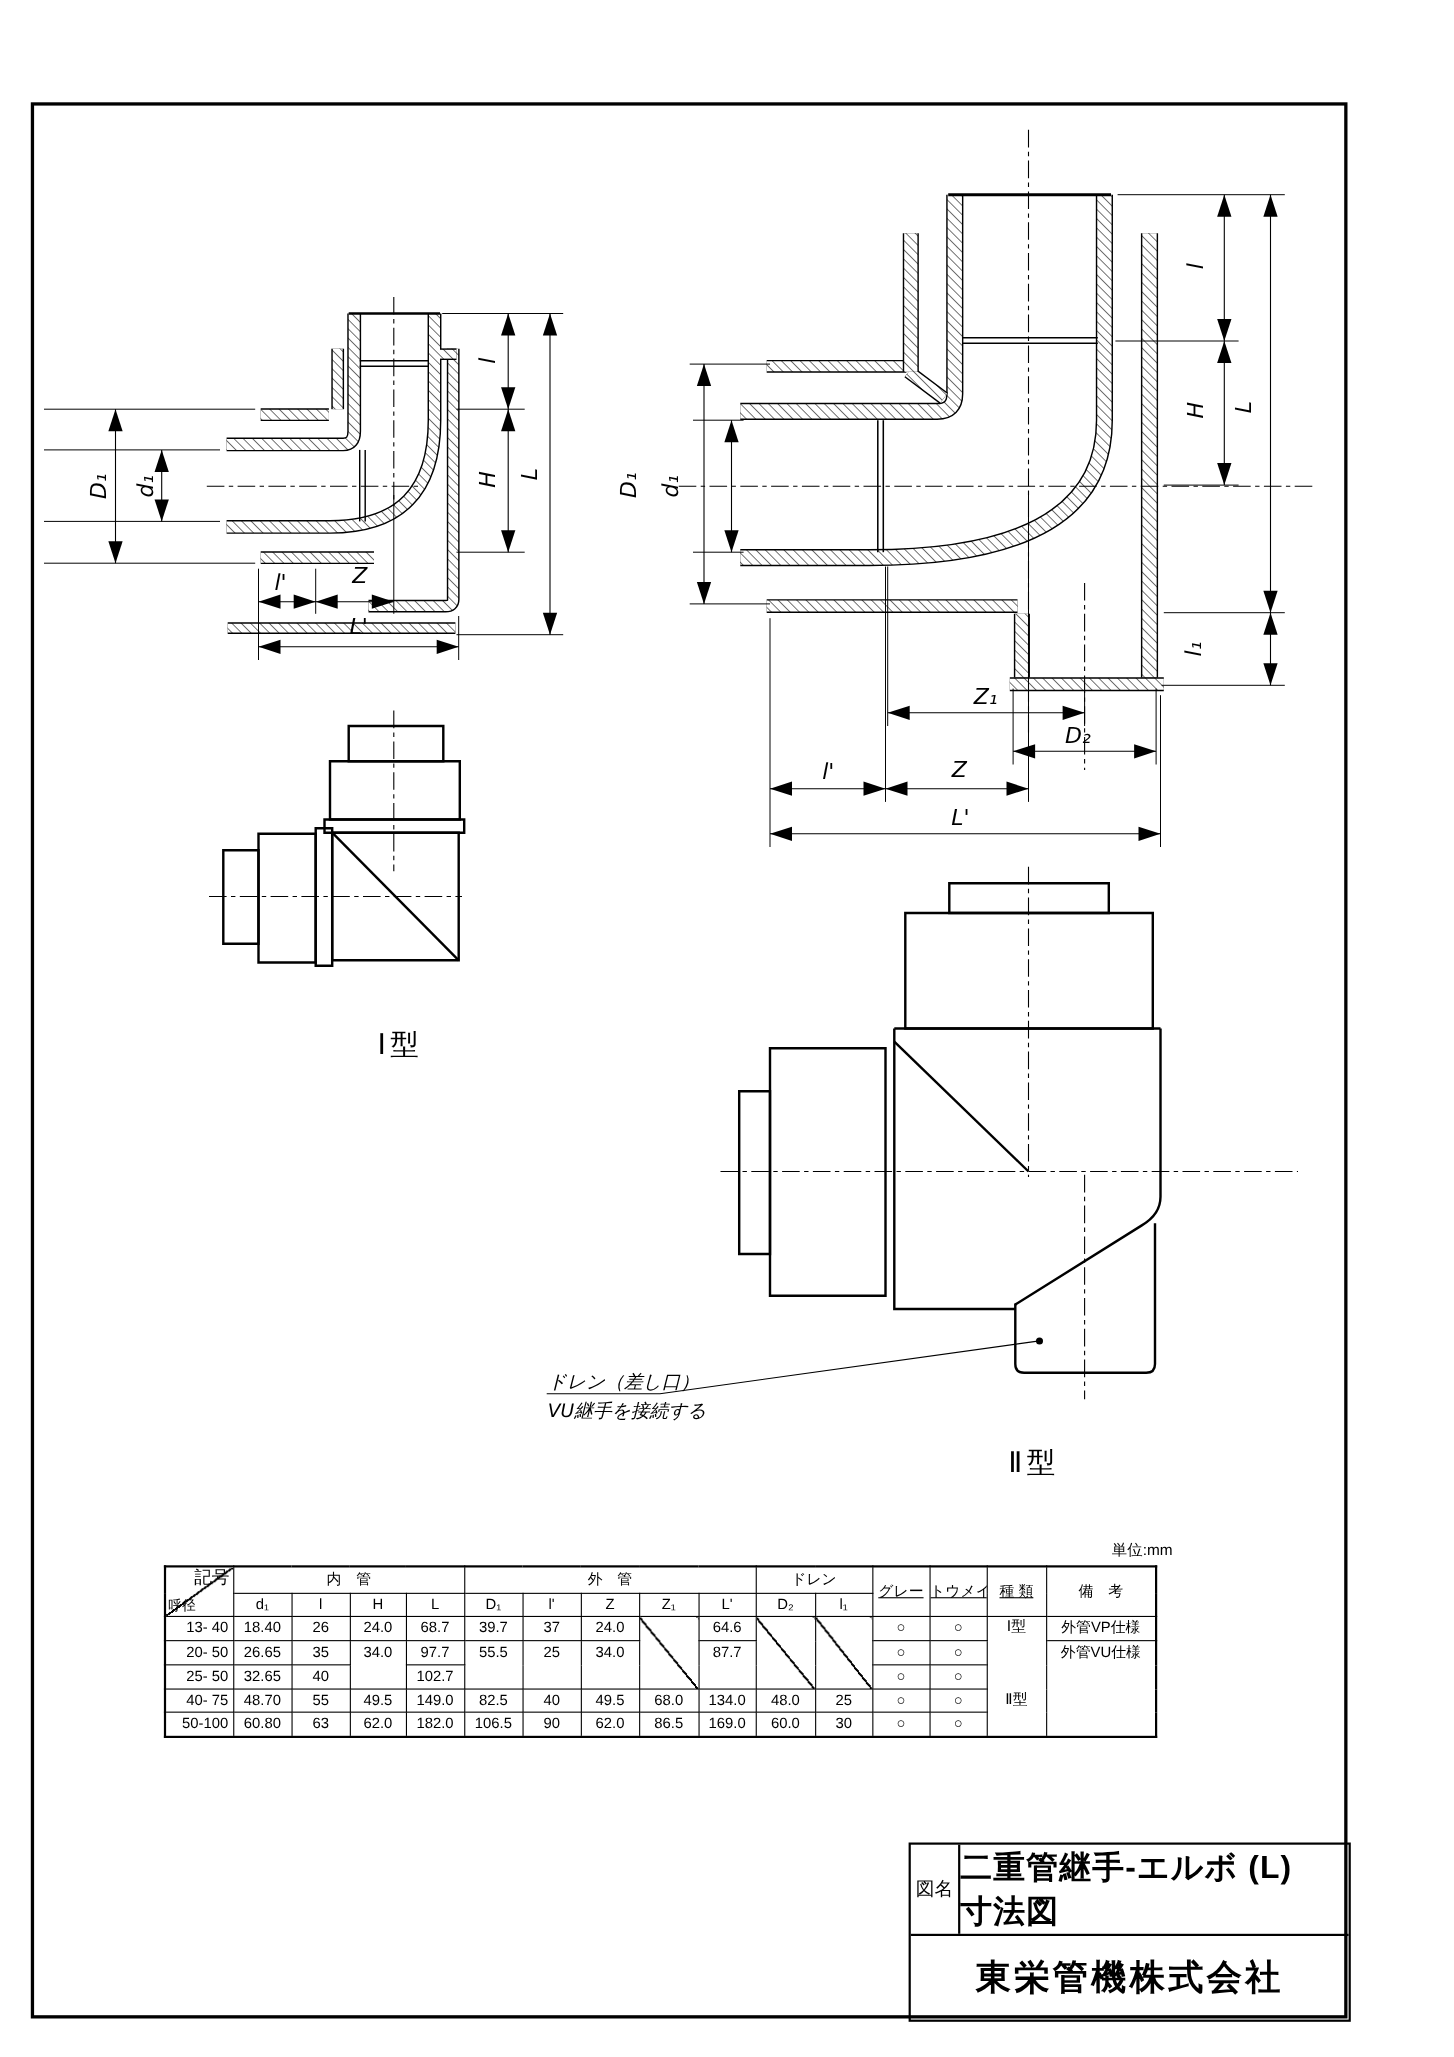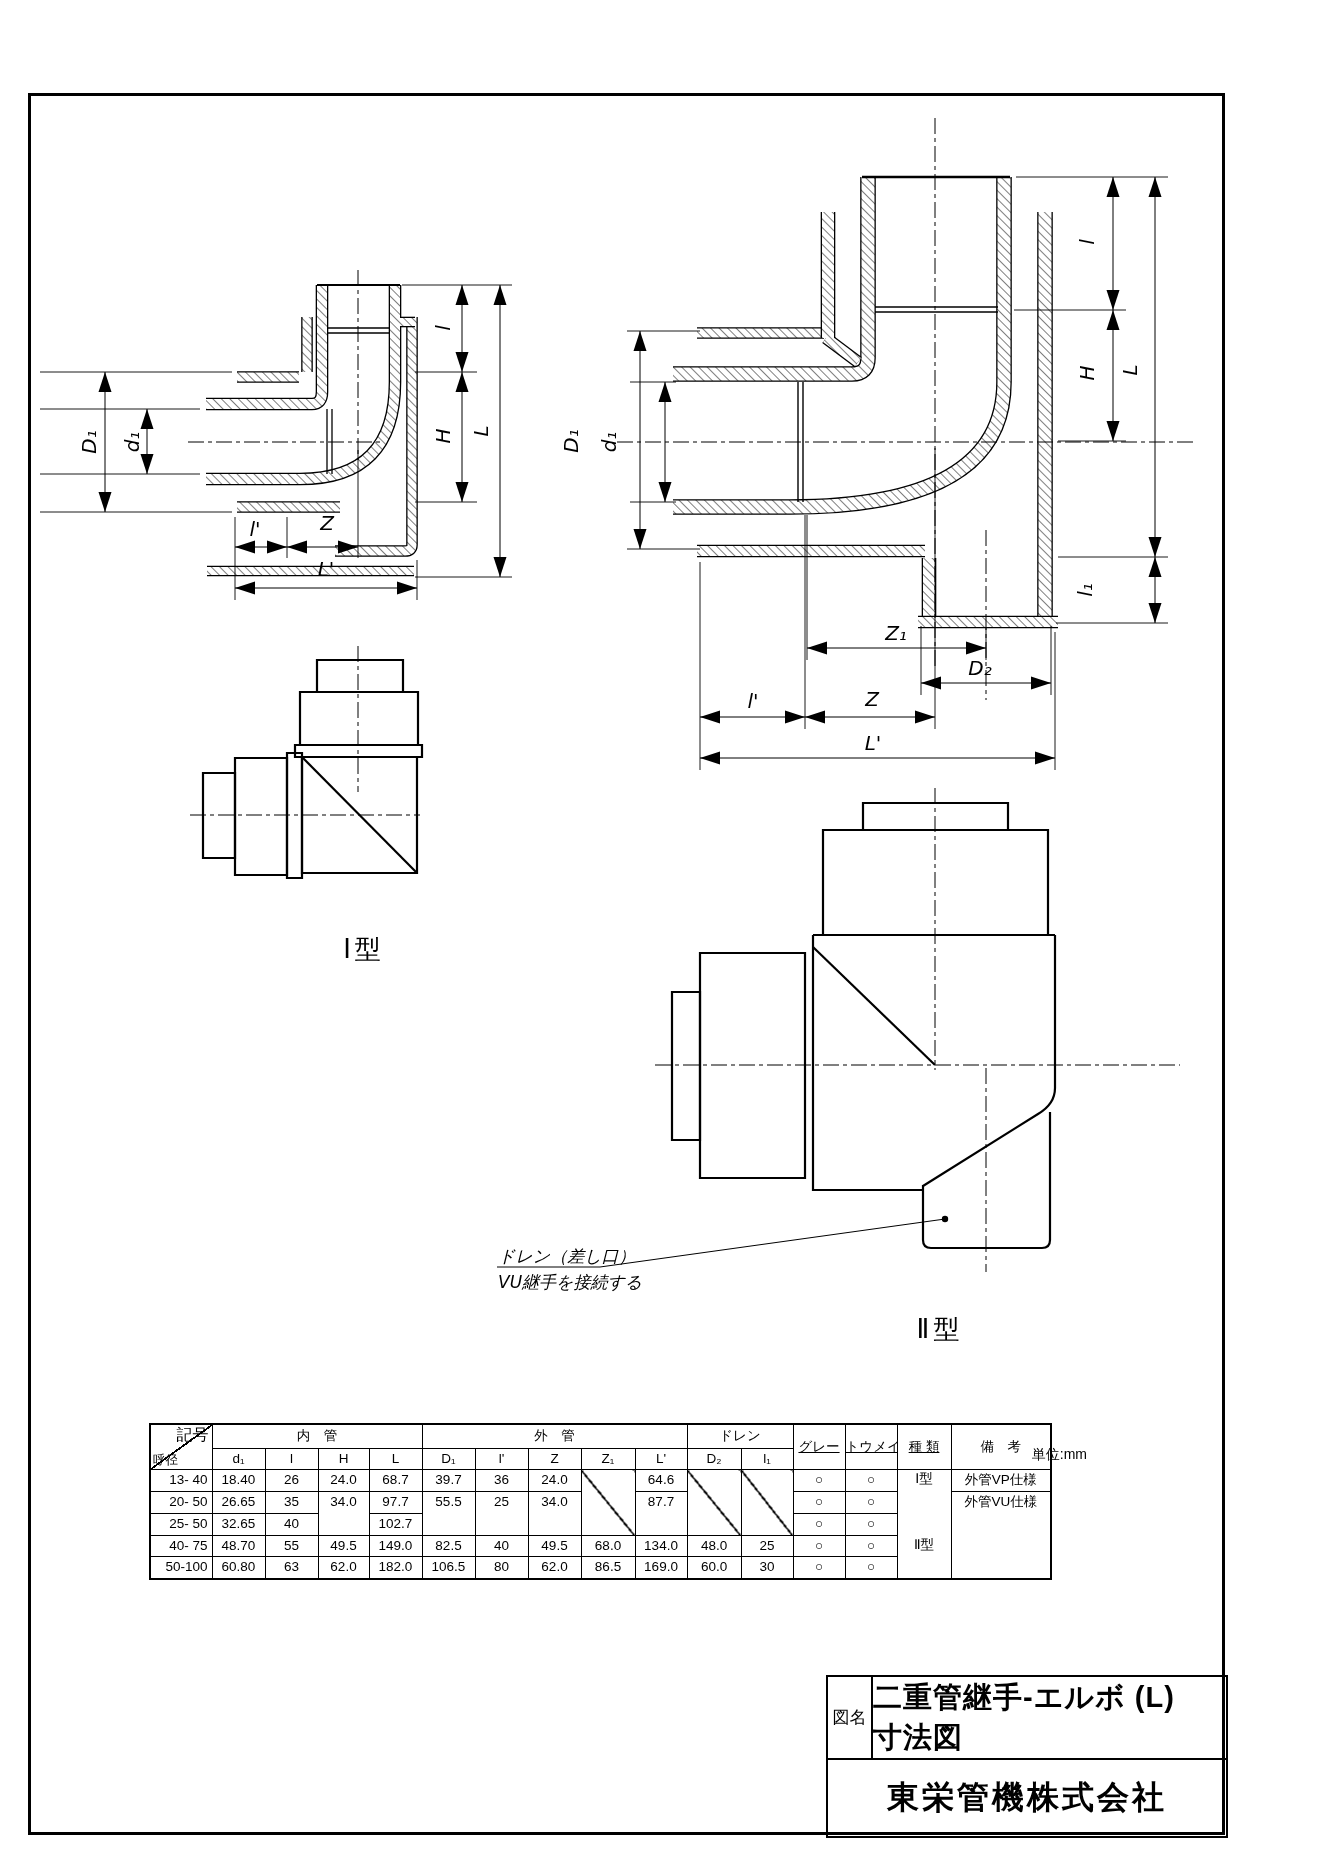--- a/index.html
+++ b/index.html
@@ -40,22 +40,22 @@
   #tblock .zcell{position:absolute;left:0;top:0;width:45px;height:100%;
           border-right:2.5px solid #000;box-sizing:border-box;
           display:flex;flex-direction:column;align-items:center;justify-content:center;
           font-size:17px;line-height:19px;}
   #tblock .ttl{position:absolute;left:45px;top:0;right:0;height:100%;
           display:flex;align-items:center;justify-content:center;
           font-size:29px;font-weight:600;letter-spacing:1px;}
   #tblock .row2{position:absolute;left:0;top:83px;width:100%;bottom:0;
           display:flex;align-items:center;justify-content:center;
           font-size:32px;font-weight:600;letter-spacing:3px;}
-  #unit{position:absolute;left:977px;top:1401px;width:110px;text-align:right;
-        font-size:14px;margin-top:45px;}
+  #unit{position:absolute;left:956px;top:1401px;width:110px;text-align:right;
+        font-size:14px;}
 </style>
 </head>
 <body>
 
 <div id="page">
   <div id="frame"></div>
 
   <svg id="dwg" width="1322" height="1870" viewBox="0 0 1322 1870" style="position:absolute;left:0;top:0;">
     <defs>
       <pattern id="h" patternUnits="userSpaceOnUse" width="6" height="6" patternTransform="rotate(-45)">
@@ -307,21 +307,21 @@
       <th>D₂</th>
       <th>l₁</th>
     </tr>
     <tr style="height:22px">
       <td class="nocall">13- 40</td>
       <td>18.40</td>
       <td>26</td>
       <td>24.0</td>
       <td>68.7</td>
       <td>39.7</td>
-      <td>36</td>
+      <td>37</td>
       <td>24.0</td>
       <td rowspan="3" class="diag-ur"></td>
       <td>64.6</td>
       <td rowspan="3" class="diag-ur"></td>
       <td rowspan="3" class="diag-ur"></td>
       <td class="circ">○</td>
       <td class="circ">○</td>
       <td rowspan="5" class="kindcell">
         <div style="top:2px">Ⅰ型</div>
         <div style="top:68px">Ⅱ型</div>
@@ -366,21 +366,21 @@
       <td class="circ">○</td>
       <td class="circ">○</td>
     </tr>
     <tr style="height:22px">
       <td class="nocall">50-100</td>
       <td>60.80</td>
       <td>63</td>
       <td>62.0</td>
       <td>182.0</td>
       <td>106.5</td>
-      <td>80</td>
+      <td>90</td>
       <td>62.0</td>
       <td>86.5</td>
       <td>169.0</td>
       <td>60.0</td>
       <td>30</td>
       <td class="circ">○</td>
       <td class="circ">○</td>
     </tr>
   </tbody>
     </table>

